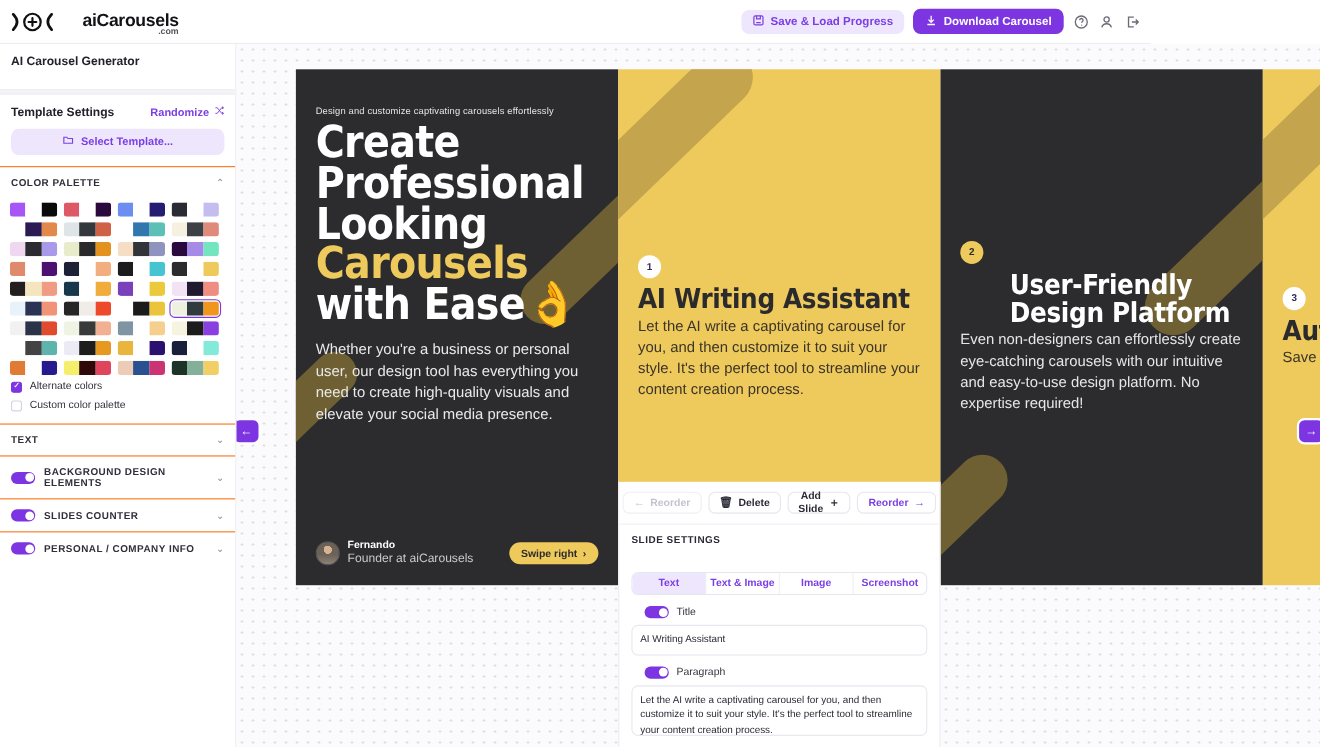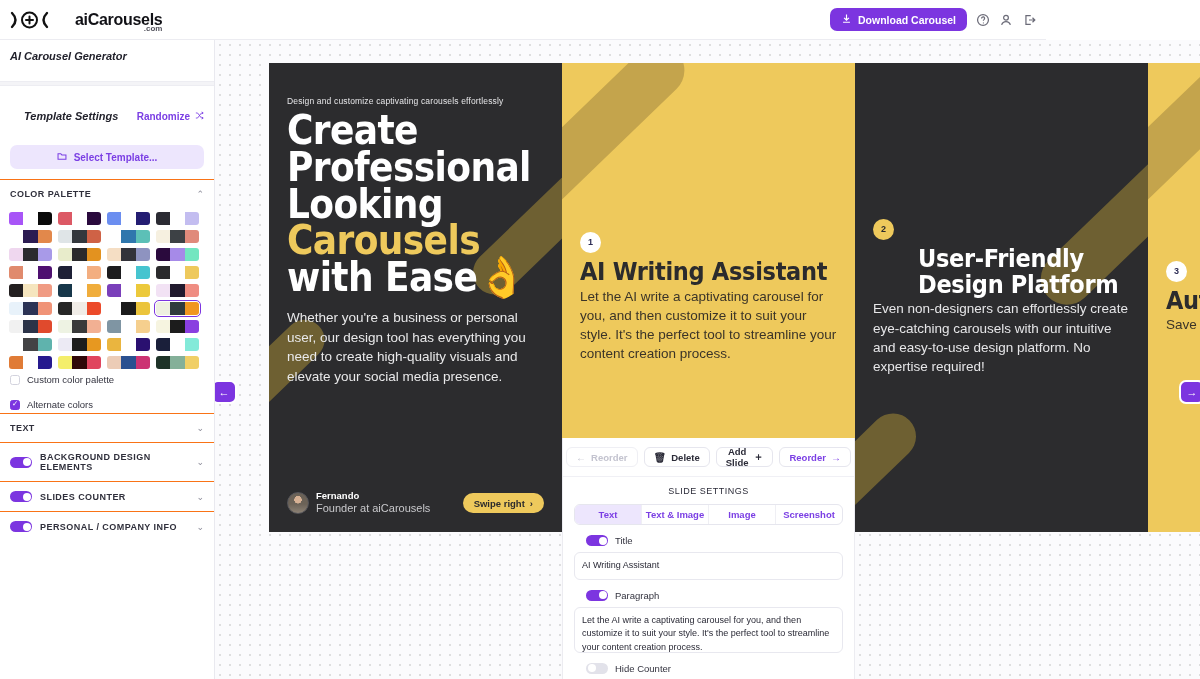--- a/index.html
+++ b/index.html
@@ -38,21 +38,21 @@
     font-family:inherit;
   }
   .hicon{ width:15px; height:15px; display:flex; align-items:center; justify-content:center; color:#6b6b78; cursor:pointer;}
 
   
   .sidebar{
     position:absolute; top:40px; left:0; width:215px; height:639px;
     background:#fff; border-right:1px solid #e9e9ef; overflow:hidden;
   }
   .side-sec{ padding:10px; }
-  .side-title{ font-size:11px; font-weight:700; color:#22222c; margin-bottom:9px;font-style:italic;}
+  .side-title{ font-size:11px; font-weight:700; color:#22222c; margin-bottom:9px;}
   .pill-btn{
     width:100%; height:24px; border-radius:7px; background:#ede6fd; color:#7b3fe4;
     border:none; font-size:10px; font-weight:600; display:flex; align-items:center;
     justify-content:center; gap:6px; cursor:pointer; font-family:inherit;
   }
   .divider{ height:5px; background:#f4f4f7; border-top:1px solid #ededf2; border-bottom:1px solid #ededf2;}
   .row-between{ display:flex; align-items:center; justify-content:space-between; margin-bottom:9px;}
   .randomize{ font-size:10px; font-weight:700; color:#7b3fe4; display:flex; align-items:center; gap:5px; cursor:pointer;}
   .select{
     width:100%; height:22px; border:1px solid #e4e4ec; border-radius:6px; background:#fff;
@@ -159,21 +159,21 @@
   .panel-tools{ display:flex; gap:6px; padding:9px 7px; justify-content:center;
                 border-bottom:1px solid #f0f0f5;}
   .tool{
     height:20px; border:1px solid #e6e6ee; border-radius:6px; background:#fff;
     display:flex; align-items:center; gap:5px; padding:0 9px; font-size:9.5px;
     font-weight:600; color:#7b3fe4; cursor:pointer; font-family:inherit;
   }
   .tool.disabled{ color:#c3c3cf; border-color:#efeff4;}
   .tool.plain{ color:#2b2b38; }
   .panel-body{ padding:9px 11px; }
-  .panel-h{ font-size:9px; font-weight:400; letter-spacing:.5px; color:#2b2b38; margin-bottom:8px;text-align:center;}
+  .panel-h{ font-size:9px; font-weight:700; letter-spacing:.5px; color:#2b2b38; margin-bottom:24px;}
   .segs{ display:flex; border:1px solid #e6e6ee; border-radius:6px; overflow:hidden; margin-bottom:10px;}
   .seg{ flex:1; height:19px; display:flex; align-items:center; justify-content:center;
         font-size:9.5px; font-weight:600; color:#7b3fe4; cursor:pointer; border-right:1px solid #efeff4;}
   .seg:last-child{ border-right:none;}
   .seg.active{ background:#ede6fd; }
   .fieldrow{ display:flex; align-items:center; gap:7px; margin-bottom:6px; font-size:9.5px; color:#33333f;padding-left:12px;}
   .inputbox{
     width:100%; border:1px solid #e8e8ef; border-radius:6px; background:#fff;
     padding:6px 7px; font-size:9px; color:#2a2a36; margin-bottom:10px;
     font-family:inherit; line-height:1.5; resize:none;
@@ -194,20 +194,29 @@
           <path d="M39 3 Q32 10 39 17" stroke="#111" stroke-width="2.4" fill="none" stroke-linecap="round"></path>
         </svg>
       </span>
       <span class="brand-text">
         <span class="brand-name">aiCarousels</span>
         <span class="brand-dom">.com</span>
       </span>
     </div>
 
     <div class="header-right">
+      <button class="btn-save">
+        <span>
+          <svg width="11" height="11" viewBox="0 0 16 16" fill="none" stroke="#7b3fe4" stroke-width="1.6">
+            <rect x="2" y="2" width="12" height="12" rx="2"></rect>
+              <path d="M5.5 2v4h5V2M5 11h6"></path>
+          </svg>
+        </span>
+        <span>Save &amp; Load Progress</span>
+      </button>
       <button class="btn-download">
         <span>
           <svg width="11" height="11" viewBox="0 0 16 16" fill="none" stroke="#fff" stroke-width="1.7">
             <path d="M8 2v8M4.5 7l3.5 3.5L11.5 7M3 13.5h10"></path>
           </svg>
         </span>
         <span>Download Carousel</span>
       </button>
       <span class="hicon">
         <svg width="14" height="14" viewBox="0 0 16 16" fill="none" stroke="#6b6b78" stroke-width="1.4">
@@ -233,21 +242,21 @@
   <div class="sidebar">
 
     <div class="side-sec">
       <div class="side-title">AI Carousel Generator</div>
     </div>
 
     <div class="divider"></div>
 
     <div class="side-sec">
       <div class="row-between">
-        <div class="side-title" style="margin:14px">Template Settings</div>
+        <div class="side-title" style="margin:0">Template Settings</div>
         <div class="randomize">
           <span>Randomize</span>
           <span>
             <svg width="9" height="9" viewBox="0 0 16 16" fill="none" stroke="#7b3fe4" stroke-width="1.5">
               <path d="M1.5 3.5h3l7 9h3M1.5 12.5h3l7-9h3"></path>
                 <path d="M12 1.5l2.5 2-2.5 2M12 10.5l2.5 2-2.5 2"></path>
             </svg>
           </span>
         </div>
       </div>
@@ -444,27 +453,27 @@
           <i style="background: rgb(42, 80, 144);"></i>
           <i style="background: rgb(204, 51, 115);"></i>
         </div>
         <div class="swatch">
           <i style="background: rgb(30, 51, 40);"></i>
           <i style="background: rgb(132, 176, 153);"></i>
           <i style="background: rgb(240, 207, 102);"></i>
         </div>
       </div>
 
+    <div class="checkrow">
+      <span class="cb on"></span>
+      <span>Alternate colors</span>
+    </div>
     <div class="checkrow" style="margin-bottom:8px">
       <span class="cb"></span>
       <span>Custom color palette</span>
-    </div>
-    <div class="checkrow">
-      <span class="cb on"></span>
-      <span>Alternate colors</span>
     </div>
 
     <div id="side-sections">
         <div class="sec-head">
           <span class="lbl">TEXT</span>
           <span class="chev">⌄</span>
         </div>
         <div class="sec-head">
           <span class="toggle"></span>
           <span class="lbl">BACKGROUND DESIGN ELEMENTS</span>

